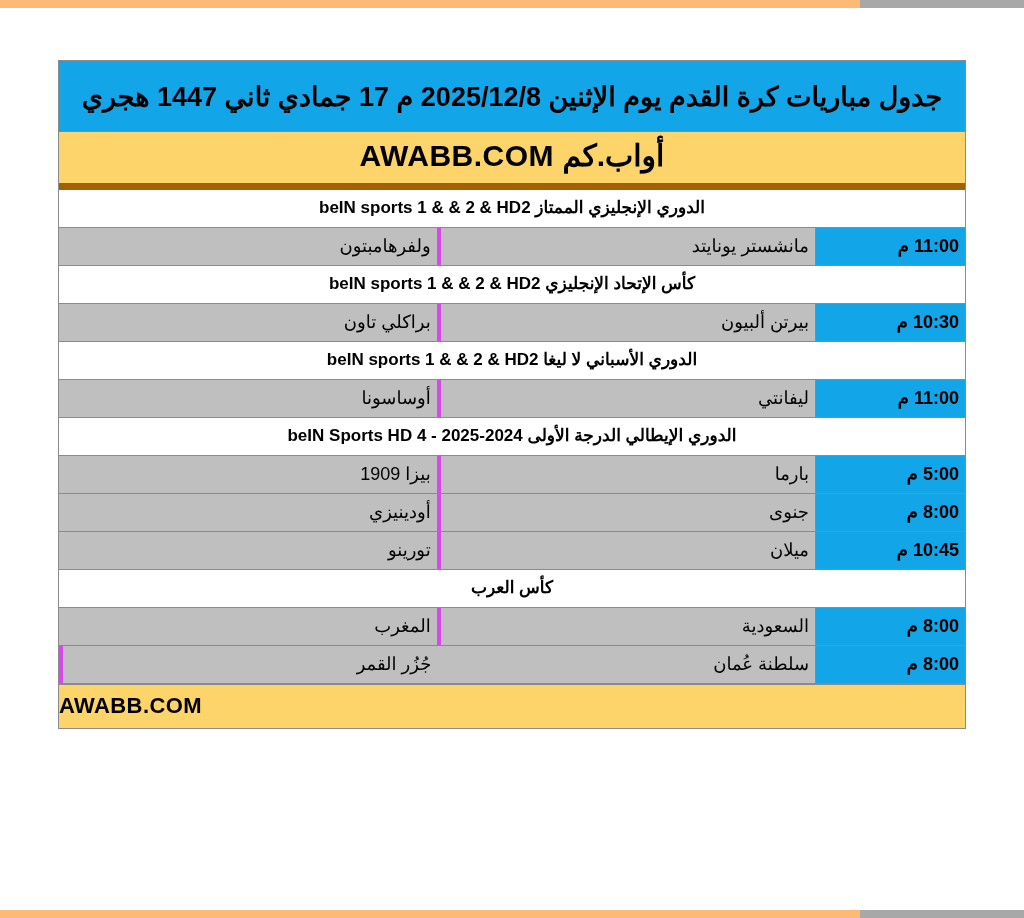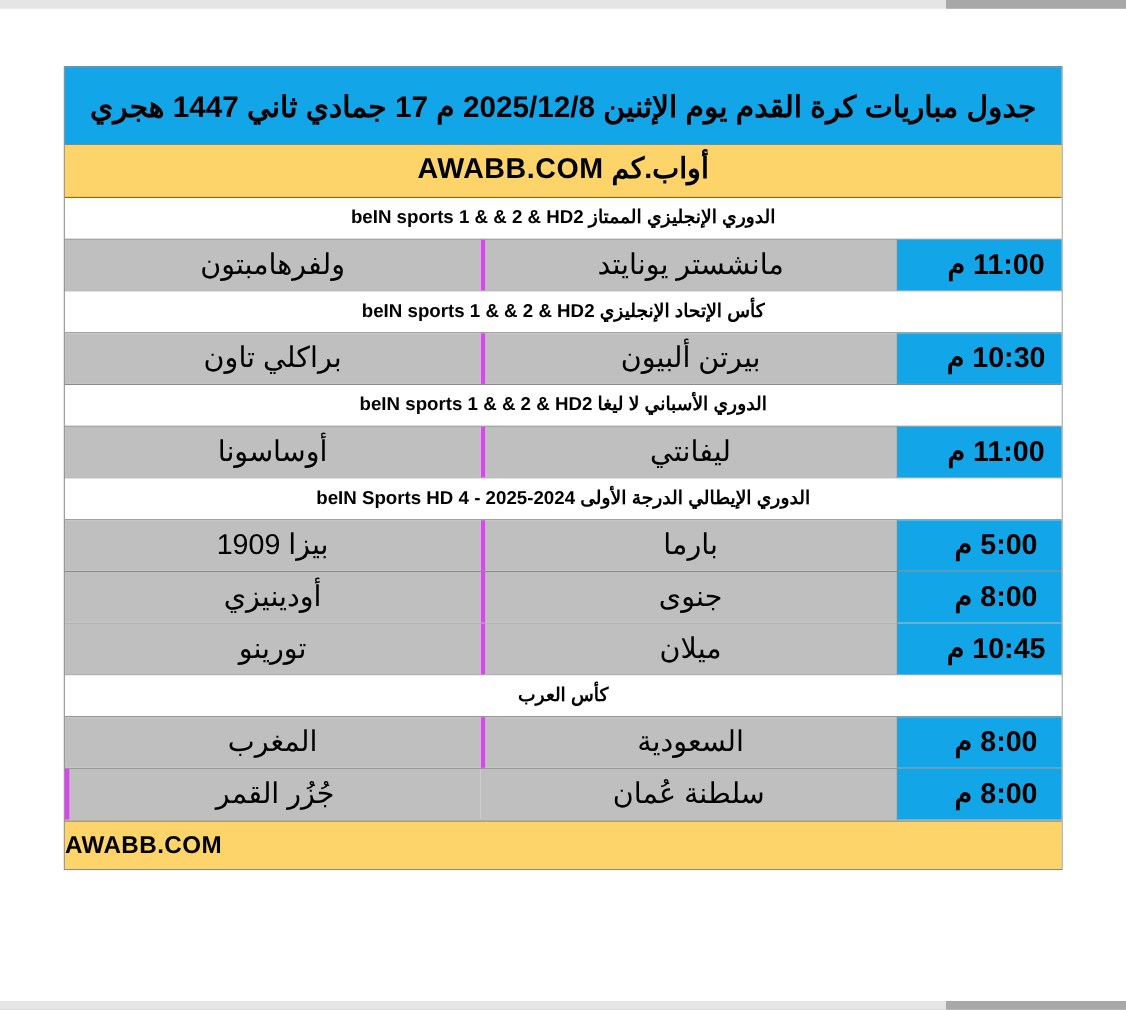--- a/index.html
+++ b/index.html
@@ -11,21 +11,21 @@
     height: 918px;
     background: #a8a8a8;
     font-family: "Liberation Sans", sans-serif;
     overflow: hidden;
   }
   .page {
     position: absolute;
     left: 0; top: 0;
     width: 860px;
     height: 918px;
-    background: #e5e5e5;
+    background: #fdba74;
   }
   .white-band {
     position: absolute;
     left: 0;
     top: 8px;
     width: 1024px;
     height: 902px;
     background: #ffffff;
   }
   .sheet {
@@ -45,24 +45,24 @@
     line-height: 1.35;
     text-align: center;
     padding: 18px 14px 16px 14px;
     border-bottom: 1px solid #8a8a8a;
     box-sizing: border-box;
   }
   .brand-bar {
     background: #fcd469;
     color: #000000;
     font-weight: bold;
-    font-size: 26px;
+    font-size: 30px;
     text-align: center;
     padding: 6px 0 10px 0;
-    border-bottom: 1px solid #a16207;
+    border-bottom: 7px solid #a16207;
     letter-spacing: 0.5px;
   }
   .footer-bar {
     background: #fcd469;
     color: #000000;
     font-weight: bold;
     font-size: 22px;
     text-align: left;
     padding: 8px 0 9px 0;
     border-top: 1px solid #8a8a8a;
@@ -80,22 +80,21 @@
     min-height: 38px;
   }
   .match-row {
     display: flex;
     flex-direction: row;
     border-bottom: 1px solid #8a8a8a;
     box-sizing: border-box;
   }
   .cell {
     color: #000000;
-    font-size: 26px;
-    text-align: center;
+    font-size: 18px;
     padding: 7px 6px 8px 6px;
     box-sizing: border-box;
     overflow: hidden;
     white-space: nowrap;
   }
   .cell-time {
     flex: 0 0 150px;
     background: #12a5e8;
     font-weight: bold;
     border-left: 1px solid #8a8a8a;

